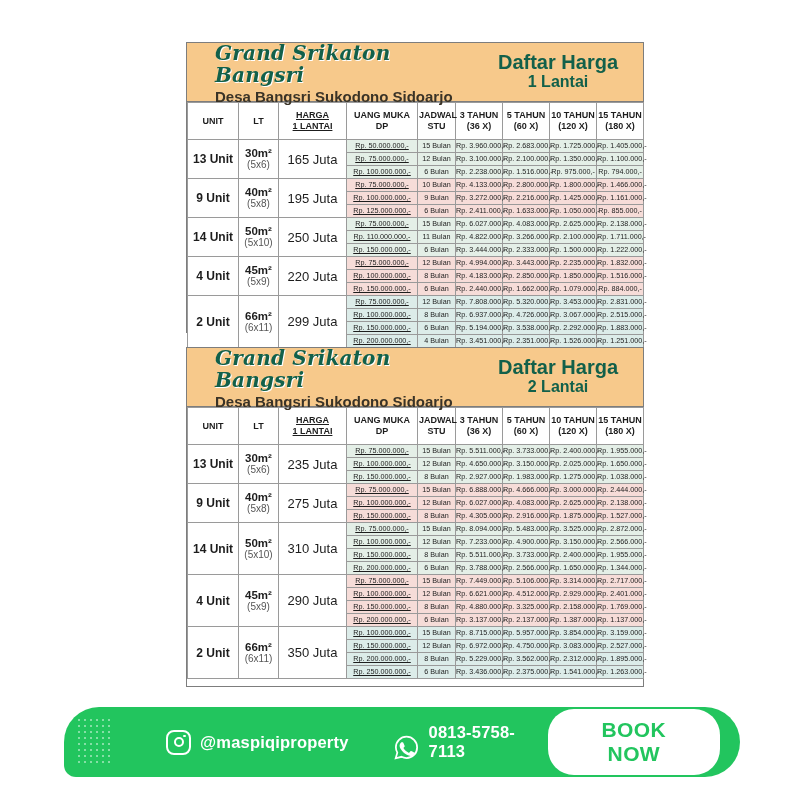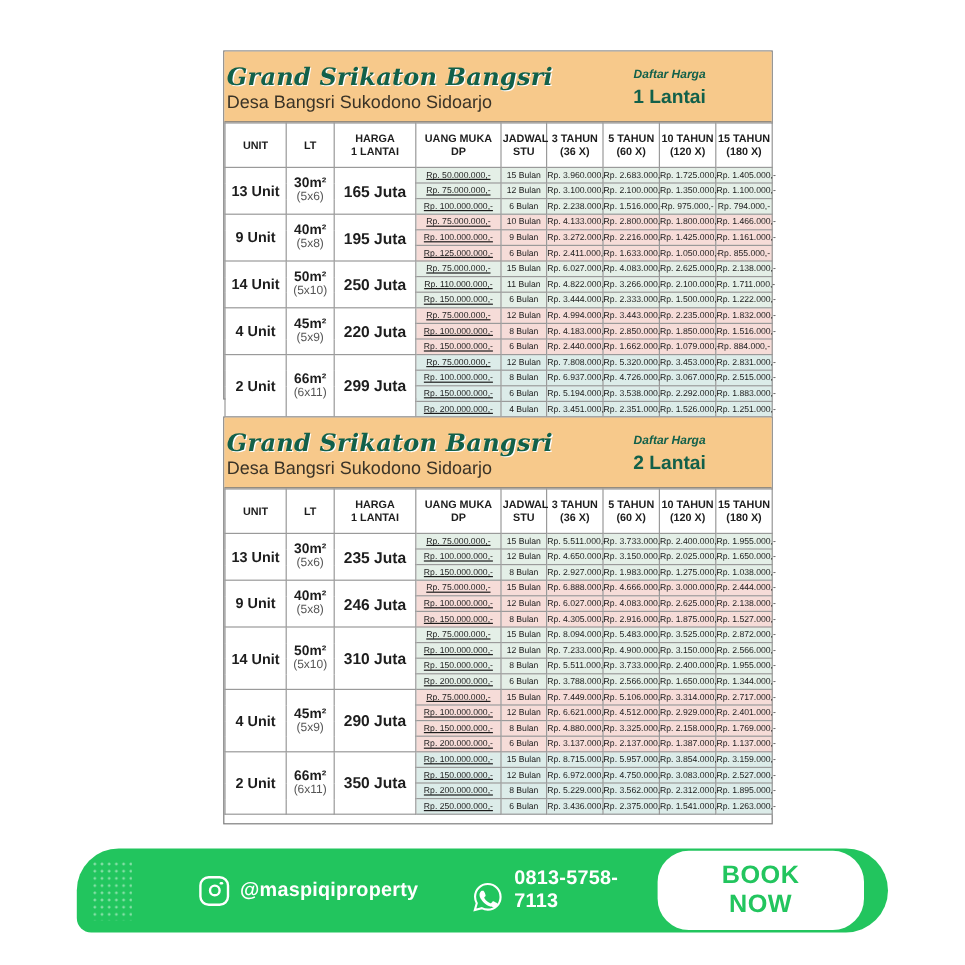--- a/index.html
+++ b/index.html
@@ -19,65 +19,65 @@
   }
   #card-1{left:186px;top:42px;width:458px;height:291px;}
   #card-2{left:186px;top:347px;width:458px;height:340px;}
 
   .card-head{
     display:flex;align-items:stretch;
     background:#f7c98b;
     height:58px;
     border-bottom:1px solid #7d7d7d;
   }
-  .brand{flex:1 1 auto;padding:4px 0 0 2px;display:flex;flex-direction:column;justify-content:center;}
+  .brand{flex:1 1 auto;padding:4px 0 0 28px;display:flex;flex-direction:column;justify-content:center;}
   .brand-script{
     font-family:"DejaVu Serif", serif;
     font-style:italic;font-weight:bold;
     font-size:20px;line-height:22px;
     color:#12604a;
     letter-spacing:.2px;
     text-shadow:1px 1px 0 #ffffff;
   }
   .brand-sub{
-    font-size:15px;line-height:19px;font-weight:normal;
+    font-size:15px;line-height:19px;font-weight:bold;
     color:#3a3327;margin-top:1px;
   }
   .head-right{
     flex:0 0 170px;display:flex;flex-direction:column;
     align-items:center;justify-content:center;
     color:#12604a;font-weight:bold;
   }
-  .head-right .l1{font-size:10px;line-height:19px;font-style:italic;}
+  .head-right .l1{font-size:20px;line-height:19px;}
   .head-right .l2{font-size:16px;line-height:20px;}
 
   table.price{border-collapse:collapse;width:100%;table-layout:fixed;}
   table.price th, table.price td{
     border:1px solid #9a9a9a;
     padding:0;
     text-align:center;
     vertical-align:middle;
     color:#1d1d1d;
   }
   table.price thead th{
     background:#ffffff;
     font-weight:bold;
     font-size:9px;
     line-height:11px;
     padding:3px 1px;
     height:30px;
   }
   th.h-unit{font-size:15px;margin-left:24px;}
   th.h-lt{font-size:17px;}
-  th.h-harga{font-size:10.5px;line-height:12px;}
+  th.h-harga{font-size:10.5px;line-height:12px;text-decoration:underline;}
 
   td.c-unit{font-size:12px;font-weight:bold;}
   td.c-lt{font-size:11.5px;font-weight:bold;line-height:12px;}
   td.c-lt .dim{font-size:10px;font-weight:normal;color:#555;display:block;}
-  td.c-harga{font-size:13px;font-weight:bold;}
+  td.c-harga{font-size:13px;font-weight:normal;}
   td.c-num{
     font-size:7.2px;line-height:8px;height:12px;
     color:#2b2b2b;white-space:nowrap;
     font-family:"Liberation Sans", sans-serif;
   }
   td.c-dp{text-align:right;padding-right:3px;text-decoration:underline;}
   td.c-stu{font-size:7.2px;}
   td.c-cic{text-align:right;padding-right:3px;}
 
   tr.tint-a td{background:#e4efe7;}
@@ -421,21 +421,21 @@
               <td class="c-num c-dp">Rp. 150.000.000,-</td>
               <td class="c-num c-stu">8 Bulan</td>
               <td class="c-num c-cic">Rp. 2.927.000,-</td>
               <td class="c-num c-cic">Rp. 1.983.000,-</td>
               <td class="c-num c-cic">Rp. 1.275.000,-</td>
               <td class="c-num c-cic">Rp. 1.038.000,-</td>
             </tr>
             <tr class="tint-b">
               <td class="c-unit plain" rowspan="3">9 Unit</td>
               <td class="c-lt plain" rowspan="3"><span>40m²</span><span class="dim">(5x8)</span></td>
-              <td class="c-harga plain" rowspan="3">246 Juta</td>
+              <td class="c-harga plain" rowspan="3">275 Juta</td>
               <td class="c-num c-dp">Rp.    75.000.000,-</td>
               <td class="c-num c-stu">15 Bulan</td>
               <td class="c-num c-cic">Rp. 6.888.000,-</td>
               <td class="c-num c-cic">Rp. 4.666.000,-</td>
               <td class="c-num c-cic">Rp. 3.000.000,-</td>
               <td class="c-num c-cic">Rp. 2.444.000,-</td>
             </tr>
             <tr class="tint-b">
               <td class="c-num c-dp">Rp. 100.000.000,-</td>
               <td class="c-num c-stu">12 Bulan</td>

